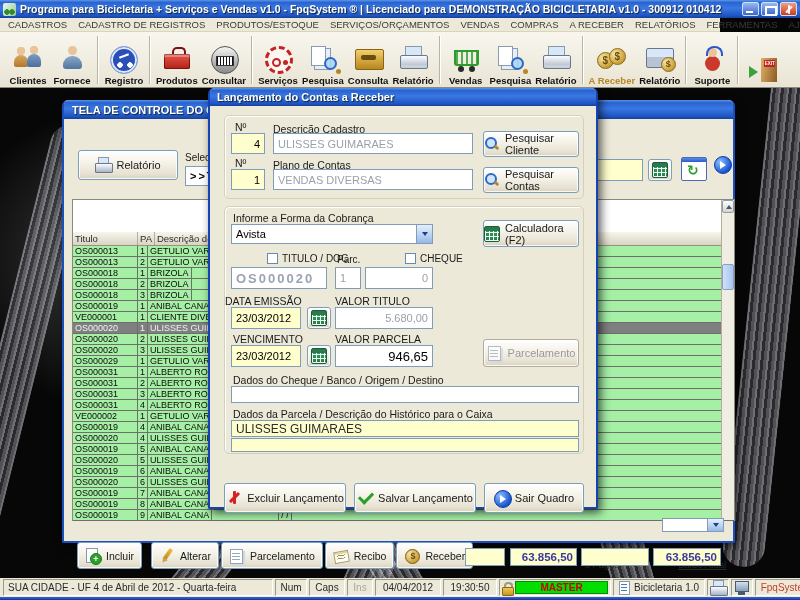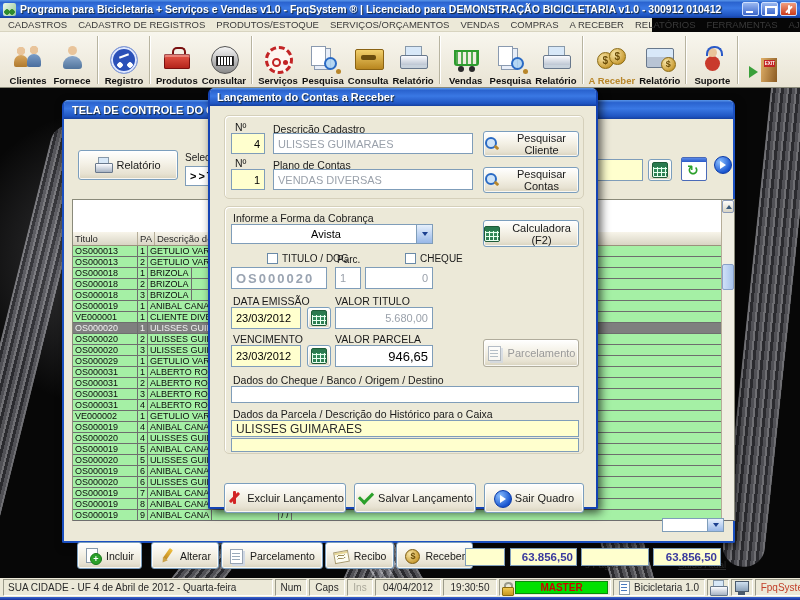--- a/index.html
+++ b/index.html
@@ -17,21 +17,21 @@
   .apptitle{flex:1;font-size:10.5px;font-weight:bold;white-space:nowrap;overflow:hidden;text-shadow:1px 1px 1px #123;}
   .wbtns{display:flex;gap:2px;}
   .wbtn{position:relative;width:17px;height:14px;border-radius:2px;border:1px solid #cfe0ff;}
   .wbtn.min,.wbtn.max{background:linear-gradient(#9ab8f0,#3a66cc);}
   .wbtn.close{background:linear-gradient(#f0a080,#cc3a1a);}
   .wbtn.min::after{content:"";position:absolute;left:3px;bottom:2px;width:7px;height:2px;background:#fff;}
   .wbtn.max::after{content:"";position:absolute;left:3px;top:3px;width:8px;height:6px;border:2px solid #fff;}
   .wbtn.close::before,.wbtn.close::after{content:"";position:absolute;left:7px;top:2px;width:2px;height:9px;background:#fff;border-radius:1px;}
   .wbtn.close::before{transform:rotate(45deg);}　.wbtn.close::after{transform:rotate(-45deg);}
 
-  .menubar{position:absolute;left:0;top:18px;width:652px;height:14px;background:#ece9d8;border-bottom:1px solid #d8d4c0;
+  .menubar{position:absolute;left:0;top:18px;width:720px;height:14px;background:#ece9d8;border-bottom:1px solid #d8d4c0;
     display:flex;align-items:center;gap:11px;padding:0 8px;}
   .mi{font-size:9.5px;color:#3a3a3a;white-space:nowrap;}
 
   .toolbar{position:absolute;left:0;top:32px;width:800px;height:56px;
     background:linear-gradient(#f8f6ee,#e9e4d4);border-bottom:1px solid #8a8a7a;
     display:flex;align-items:stretch;padding:1px 2px 0 6px;}
   .tbtn{display:flex;flex-direction:column;justify-content:flex-end;align-items:center;min-width:44px;padding:1px 2px;}
   .tlb{font-size:9.5px;font-weight:bold;color:#101010;white-space:nowrap;line-height:11px;}
   .tlb.accent{color:#b8862a;}
   .tsep{width:2px;margin:3px 3px;border-left:1px solid #b8b4a0;border-right:1px solid #fff;}
@@ -162,21 +162,21 @@
   .sb-th{position:absolute;left:0;top:64px;width:12px;height:26px;background:linear-gradient(90deg,#cfe0f8,#a8c4ec);border:1px solid #88a0c8;border-radius:2px;}
   .cbtnrow{position:absolute;left:13px;top:423px;height:27px;display:flex;align-items:stretch;}
   .cbtn{padding:0 7px;margin-right:2px;font-size:10.5px;}
   .cbtn:first-child{margin-right:9px;}
   .flabel{position:absolute;font-size:9.5px;color:#2a2a2a;top:419px;margin-top:21px;}
   .tot{position:absolute;top:429px;height:18px;border:1px solid #7f9db9;background:#ffffce;
     font-size:11.5px;font-weight:bold;color:#3a3a9e;display:flex;align-items:center;justify-content:flex-end;padding:0 3px;}
 
   
   .dlg{position:absolute;left:208px;top:0;width:390px;height:421px;background:#ece9d8;
-    border:2px solid #1443b4;border-top:0;border-radius:6px 6px 2px 2px;box-shadow:3px 4px 10px rgba(0,0,0,.65);z-index:20;text-align:center;}
+    border:2px solid #1443b4;border-top:0;border-radius:6px 6px 2px 2px;box-shadow:3px 4px 10px rgba(0,0,0,.65);z-index:20;}
   .dlg-title{height:18px;border-radius:5px 5px 0 0;
     background:linear-gradient(180deg,#5a96e8 0%,#2a63cf 14%,#3a78e4 45%,#1f55c2 86%,#16409e 100%);
     color:#fff;font-size:11px;font-weight:bold;display:flex;align-items:center;padding:0 7px;text-shadow:1px 1px 1px #123;}
   .dlg-body{position:absolute;left:0;top:18px;right:0;bottom:0;}
   .dbtn{position:absolute;top:377px;height:30px;font-size:11px;}
 </style>
 </head>
 <body>
 
 <div class="screen">
@@ -604,21 +604,21 @@
           <div class="f" style="left:6px;top:60px;width:96px;height:22px;color:#9aa4b2;font-weight:bold;font-size:13px;letter-spacing:2px;">
               <span>OS000020</span>
             </div>
           <div class="f gray center" style="left:110px;top:60px;width:26px;height:22px;">
               <span>1</span>
             </div>
           <div class="f gray right" style="left:140px;top:60px;width:68px;height:22px;">
               <span>0</span>
             </div>
 
-          <span class="lb" style="left:8px;top:88px;">DATA EMISSÃO</span>
+          <span class="lb" style="left:0;top:88px;">DATA EMISSÃO</span>
           <span class="lb" style="left:110px;top:88px;">VALOR TITULO</span>
           <div class="f y bold center" style="left:6px;top:100px;width:70px;height:22px;">
               <span>23/03/2012</span>
             </div>
           <div class="btn" style="position:absolute;left:82px;top:100px;width:24px;height:22px;">
               <span class="si s-cal-icon"></span>
             </div>
           <div class="f gray right" style="left:110px;top:100px;width:98px;height:22px;">
               <span>5.680,00</span>
             </div>

